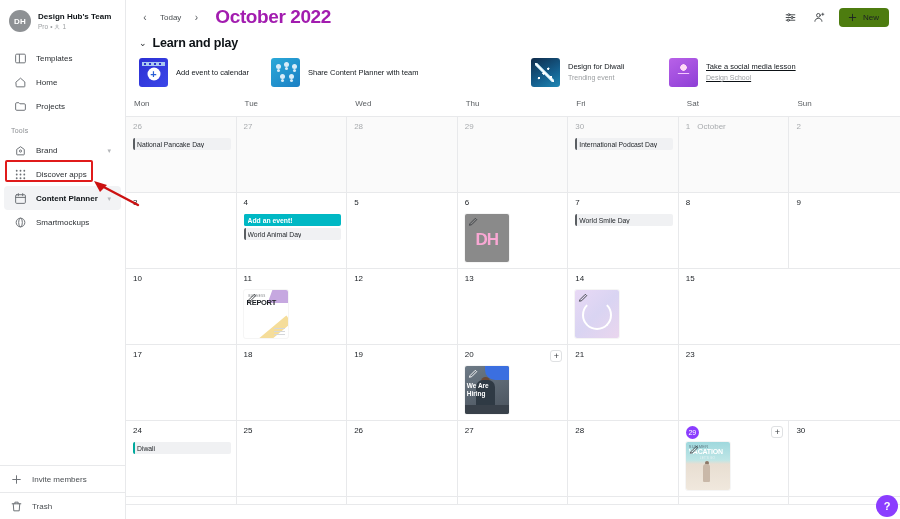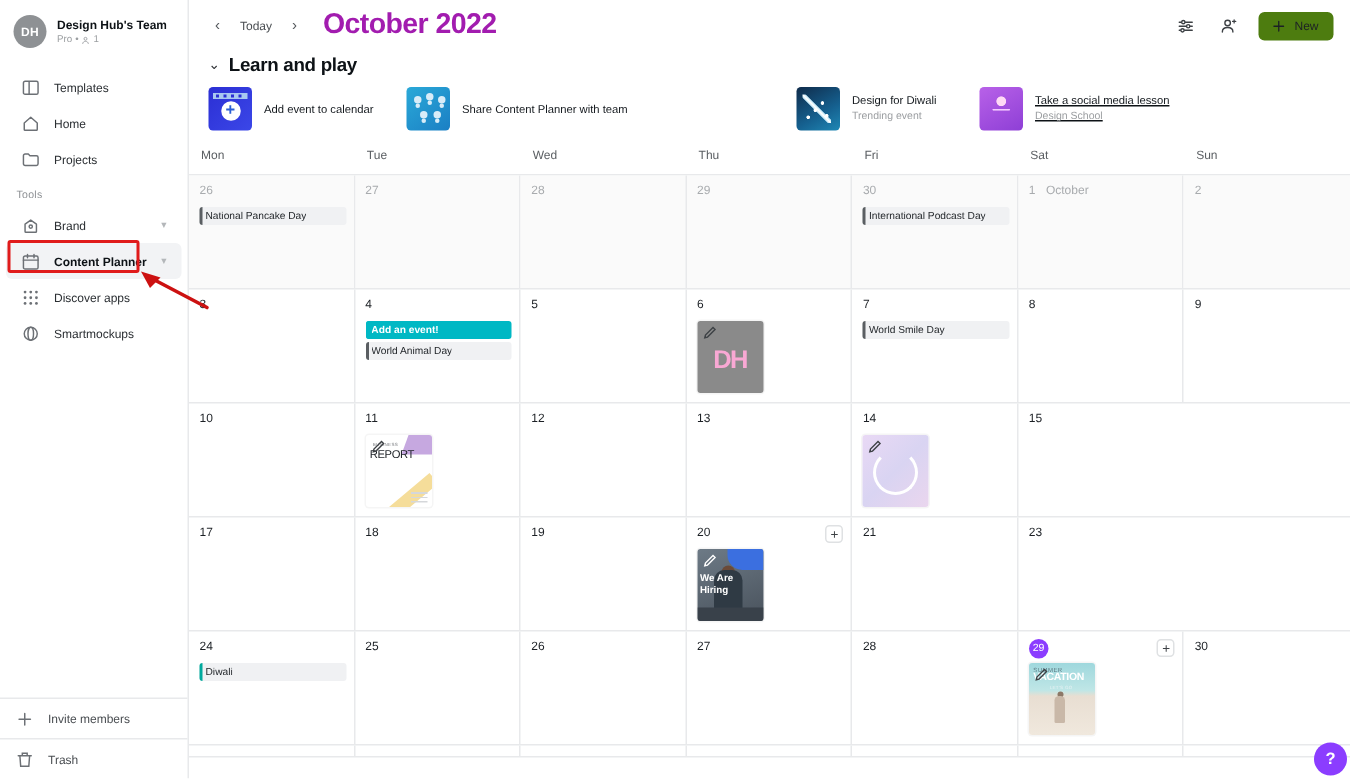--- a/index.html
+++ b/index.html
@@ -104,21 +104,21 @@
 
   
   .lp-head { display: flex; align-items: center; gap: 6px; padding: 4px 11px 2px 13px; }
   .lp-chev { color: #2b2f33; font-size: 9px; line-height: 1; }
   .lp-title { font-size: 12.5px; font-weight: bold; color: #0d1216; letter-spacing: -.2px; }
 
   .cards { display: flex; padding: 6px 11px 8px 13px; gap: 0; }
   .card { display: flex; align-items: center; gap: 8px; cursor: pointer; }
   .card.c0 { width: 132px; }
   .card.c1 { width: 260px; }
-  .card.c2 { width: 122px; }
+  .card.c2 { width: 138px; }
   .card.c3 { width: 200px; text-decoration: underline; }
   .card-thumb {
     width: 29px; height: 29px; border-radius: 3px; flex: 0 0 29px;
     position: relative; overflow: hidden;
   }
   .card-txt { min-width: 0; }
   .card-title { font-size: 7.5px; color: #13181d; line-height: 10px; }
   .card-sub { font-size: 7px; color: #9b9ea1; line-height: 10px; margin-top: 1px; }
 
   
@@ -220,21 +220,21 @@
   .th-dh .dh {
     position: absolute; left: 50%; top: 54%; transform: translate(-50%,-50%);
     color: #f9a8d4; font-size: 17px; font-weight: bold; letter-spacing: -1px;
   }
   .th-report { background: #ffffff; }
   .th-report .purple {
     position: absolute; right: 0; top: 0; width: 22px; height: 13px;
     background: #c6a8e0; transform: skewX(-20deg) translateX(4px);
   }
   .th-report .rtxt {
-    position: absolute; left: 3px; top: 8px; font-size: 7.5px; font-weight: normal;
+    position: absolute; left: 3px; top: 8px; font-size: 7.5px; font-weight: bold;
     color: #1c2025; letter-spacing: -.3px;
   }
   .th-report .rtop {
     position: absolute; left: 5px; top: 4px; font-size: 3px; color: #7a7d80; letter-spacing: .2px;
   }
   .th-report .stripe {
     position: absolute; left: -6px; bottom: -4px; width: 58px; height: 9px;
     background: #f5dd9a; transform: rotate(-40deg);
   }
   .th-report .lines {
@@ -351,46 +351,46 @@
         <span class="nav-ico">
           <svg viewBox="0 0 24 24" fill="none" stroke="currentColor" stroke-width="1.8" stroke-linejoin="round">
             <path d="M5 10l7-5 7 5v9a1 1 0 0 1-1 1H6a1 1 0 0 1-1-1z"></path>
               <circle cx="12" cy="13" r="2"></circle>
           </svg>
         </span>
         <span class="nav-label">Brand</span>
         <span class="chev">▾</span>
       </div>
 
-      <div class="nav-item active">
-        <span class="nav-ico">
-          <svg viewBox="0 0 24 24" fill="none" stroke="currentColor" stroke-width="1.8" stroke-linecap="round">
-            <rect x="3" y="5" width="18" height="16" rx="2"></rect>
-              <path d="M3 10h18M8 3v4M16 3v4"></path>
-          </svg>
-        </span>
-        <span class="nav-label">Content Planner</span>
-        <span class="chev">▾</span>
-      </div>
-
       <div class="nav-item">
         <span class="nav-ico">
           <svg viewBox="0 0 24 24" fill="currentColor">
             <circle cx="5" cy="5" r="1.7"></circle>
               <circle cx="12" cy="5" r="1.7"></circle>
               <circle cx="19" cy="5" r="1.7"></circle>
             <circle cx="5" cy="12" r="1.7"></circle>
               <circle cx="12" cy="12" r="1.7"></circle>
               <circle cx="19" cy="12" r="1.7"></circle>
             <circle cx="5" cy="19" r="1.7"></circle>
               <circle cx="12" cy="19" r="1.7"></circle>
               <circle cx="19" cy="19" r="1.7"></circle>
           </svg>
         </span>
         <span class="nav-label">Discover apps</span>
+      </div>
+
+      <div class="nav-item active">
+        <span class="nav-ico">
+          <svg viewBox="0 0 24 24" fill="none" stroke="currentColor" stroke-width="1.8" stroke-linecap="round">
+            <rect x="3" y="5" width="18" height="16" rx="2"></rect>
+              <path d="M3 10h18M8 3v4M16 3v4"></path>
+          </svg>
+        </span>
+        <span class="nav-label">Content Planner</span>
+        <span class="chev">▾</span>
       </div>
 
       <div class="nav-item">
         <span class="nav-ico">
           <svg viewBox="0 0 24 24" fill="none" stroke="currentColor" stroke-width="1.8">
             <circle cx="12" cy="12" r="8"></circle>
               <ellipse cx="12" cy="12" rx="3.4" ry="8"></ellipse>
           </svg>
         </span>
         <span class="nav-label">Smartmockups</span>

